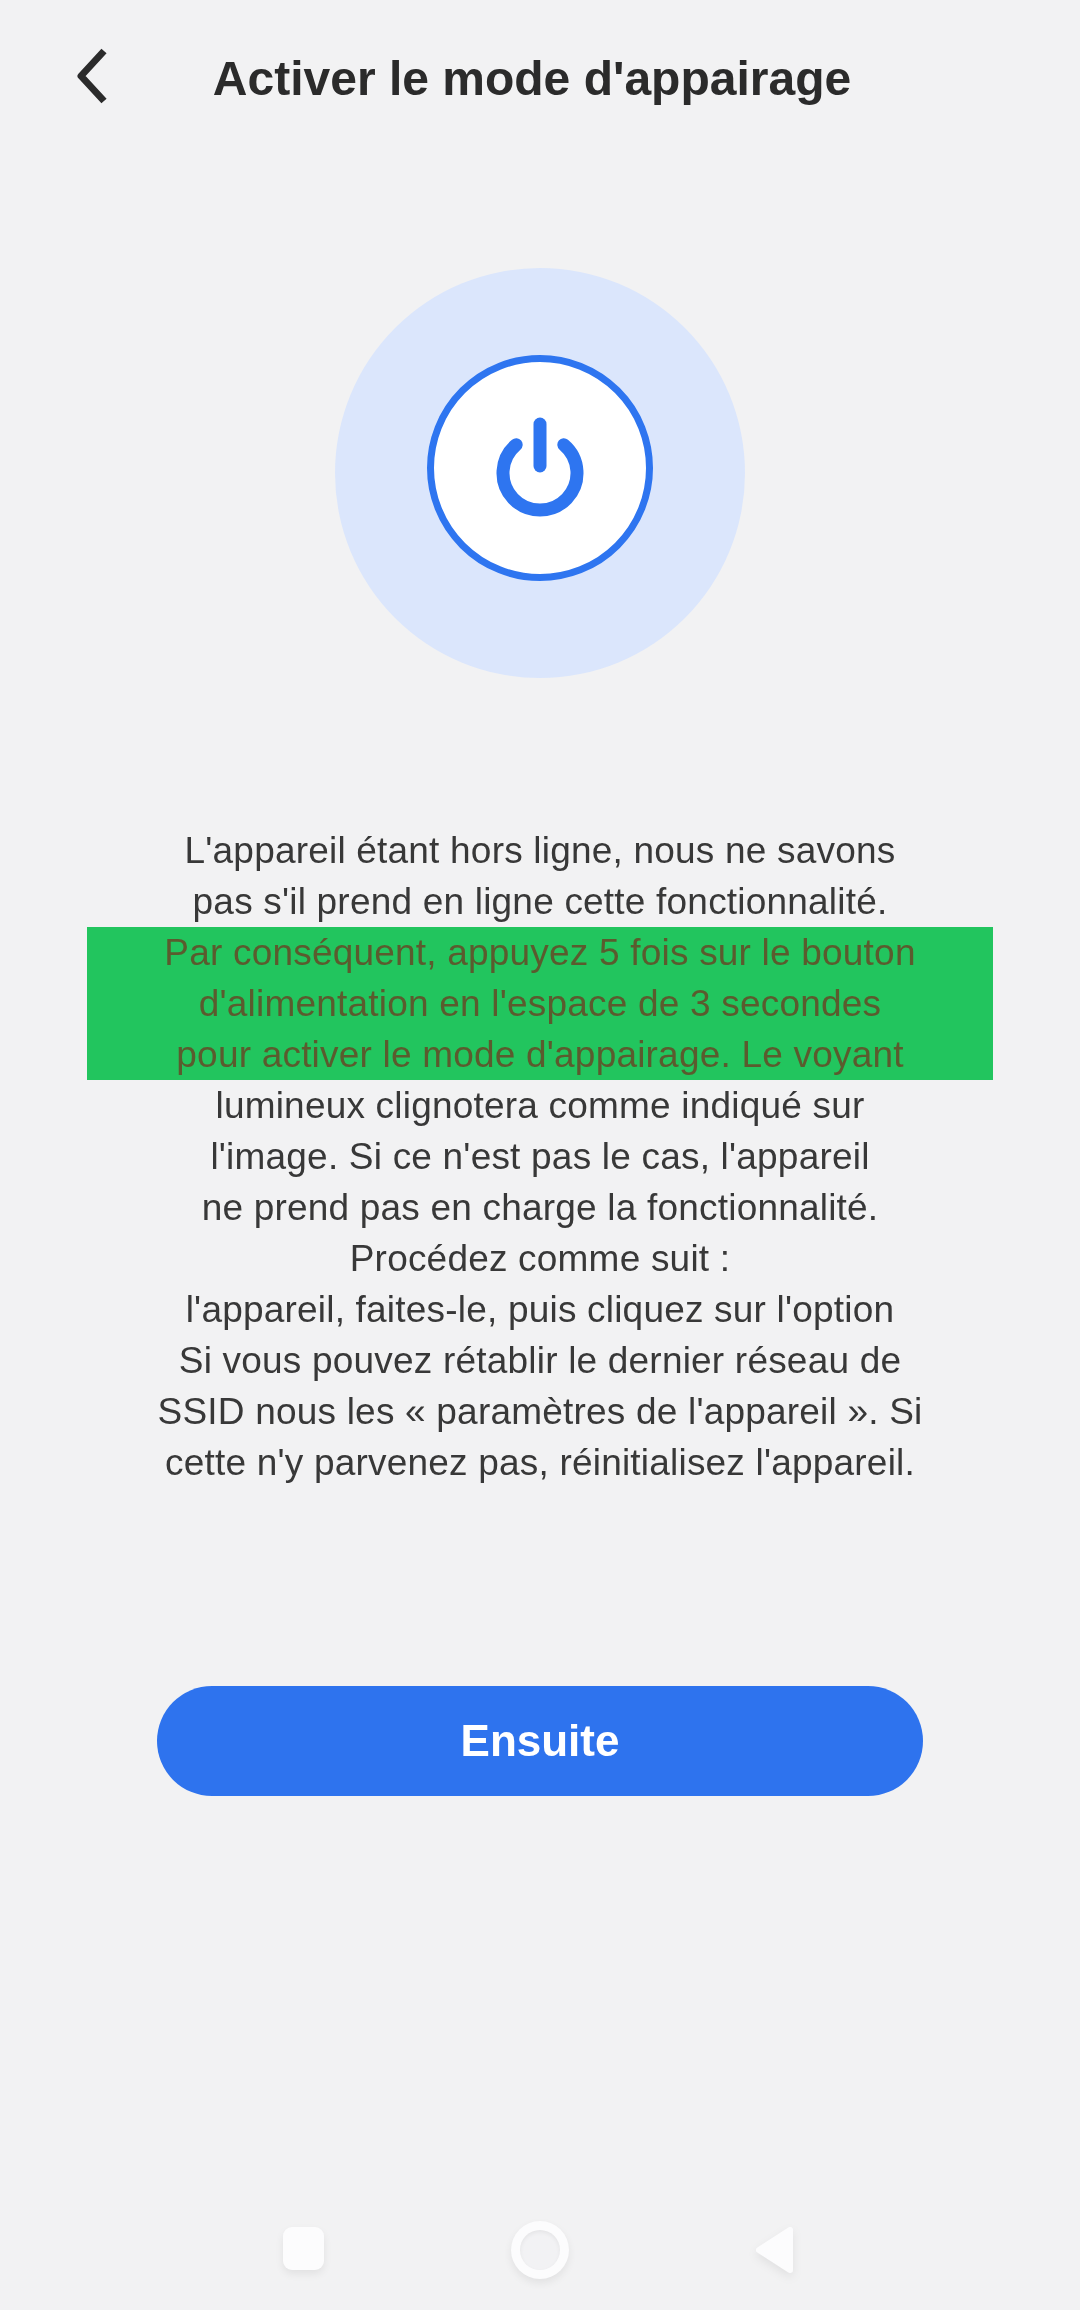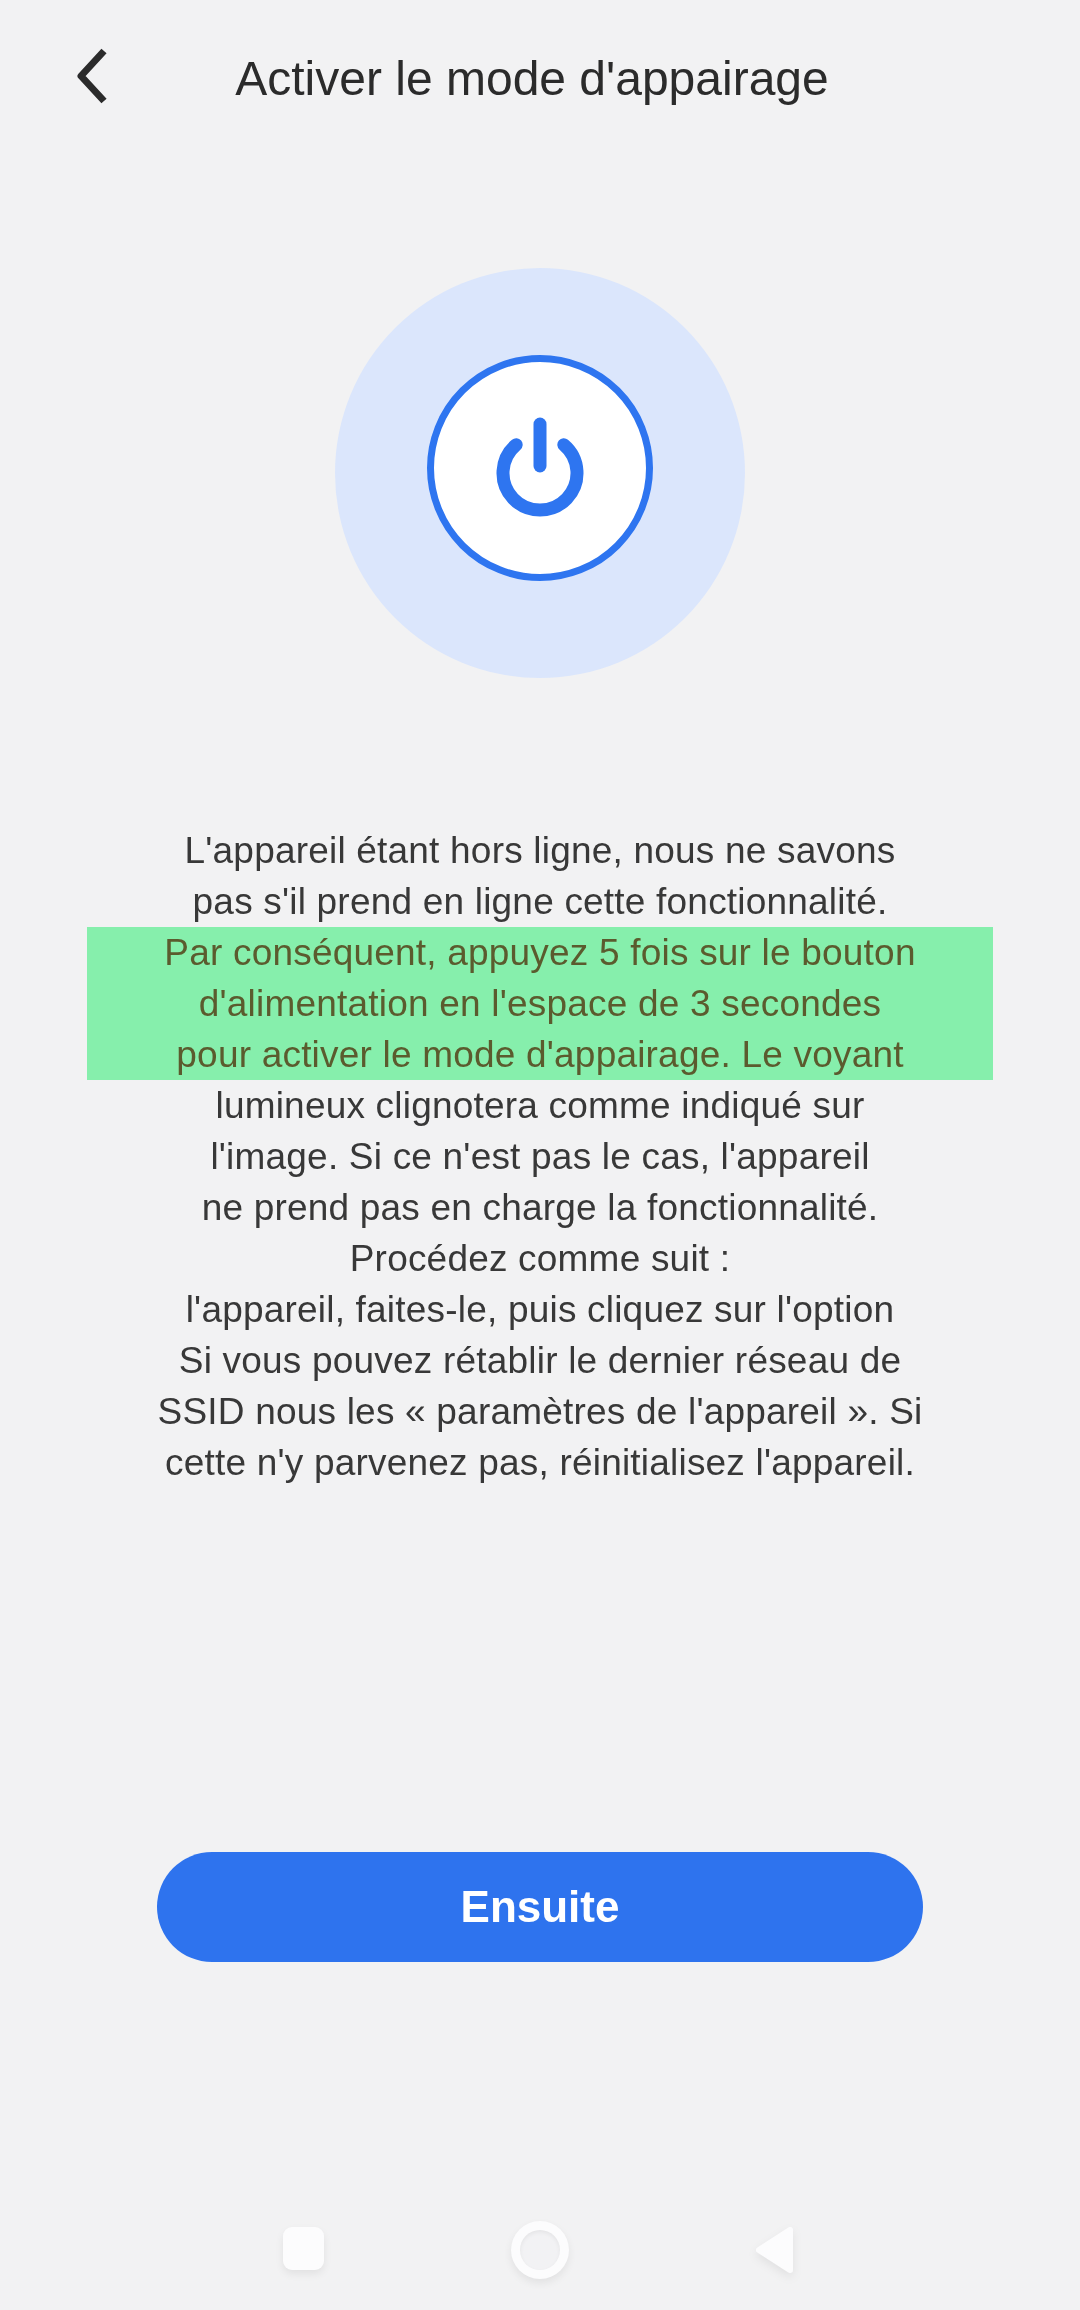--- a/index.html
+++ b/index.html
@@ -16,21 +16,21 @@
   
   .back-btn{
     position:absolute;left:56px;top:40px;
     width:72px;height:72px;
     display:flex;align-items:center;justify-content:center;
     background:transparent;border:none;cursor:pointer;
   }
   .page-title{
     position:absolute;left:120px;right:136px;top:52px;
     text-align:center;
-    font-size:48px;line-height:54px;font-weight:400;
+    font-size:48px;line-height:54px;font-weight:700;
     color:#2B2B2B;
     white-space:nowrap;
   }
 
   
   .illustration-outer{
     position:absolute;left:335px;top:268px;
     width:410px;height:410px;border-radius:50%;
     background:#DBE6FC;
   }
@@ -45,27 +45,27 @@
   .instructions{
     position:absolute;left:0;top:825px;width:1080px;
     text-align:center;
     font-size:37px;line-height:51px;
     color:#383838;
     letter-spacing:0.2px;
   }
   .instructions .line{height:51px;}
   .highlight-block{
     width:906px;margin:0 auto;
-    background:#86efac;
+    background:#22c55e;
     color:#5B5B2E;
   }
 
   
   .primary-btn{
-    position:absolute;left:157px;top:1852px;
+    position:absolute;left:157px;top:1686px;
     width:766px;height:110px;
     border:none;border-radius:55px;
     background:#2E73EE;
     color:#FFFFFF;
     font-family:"Liberation Sans", sans-serif;
     font-size:44px;font-weight:700;
     display:flex;align-items:center;justify-content:center;
     cursor:pointer;
   }
 

